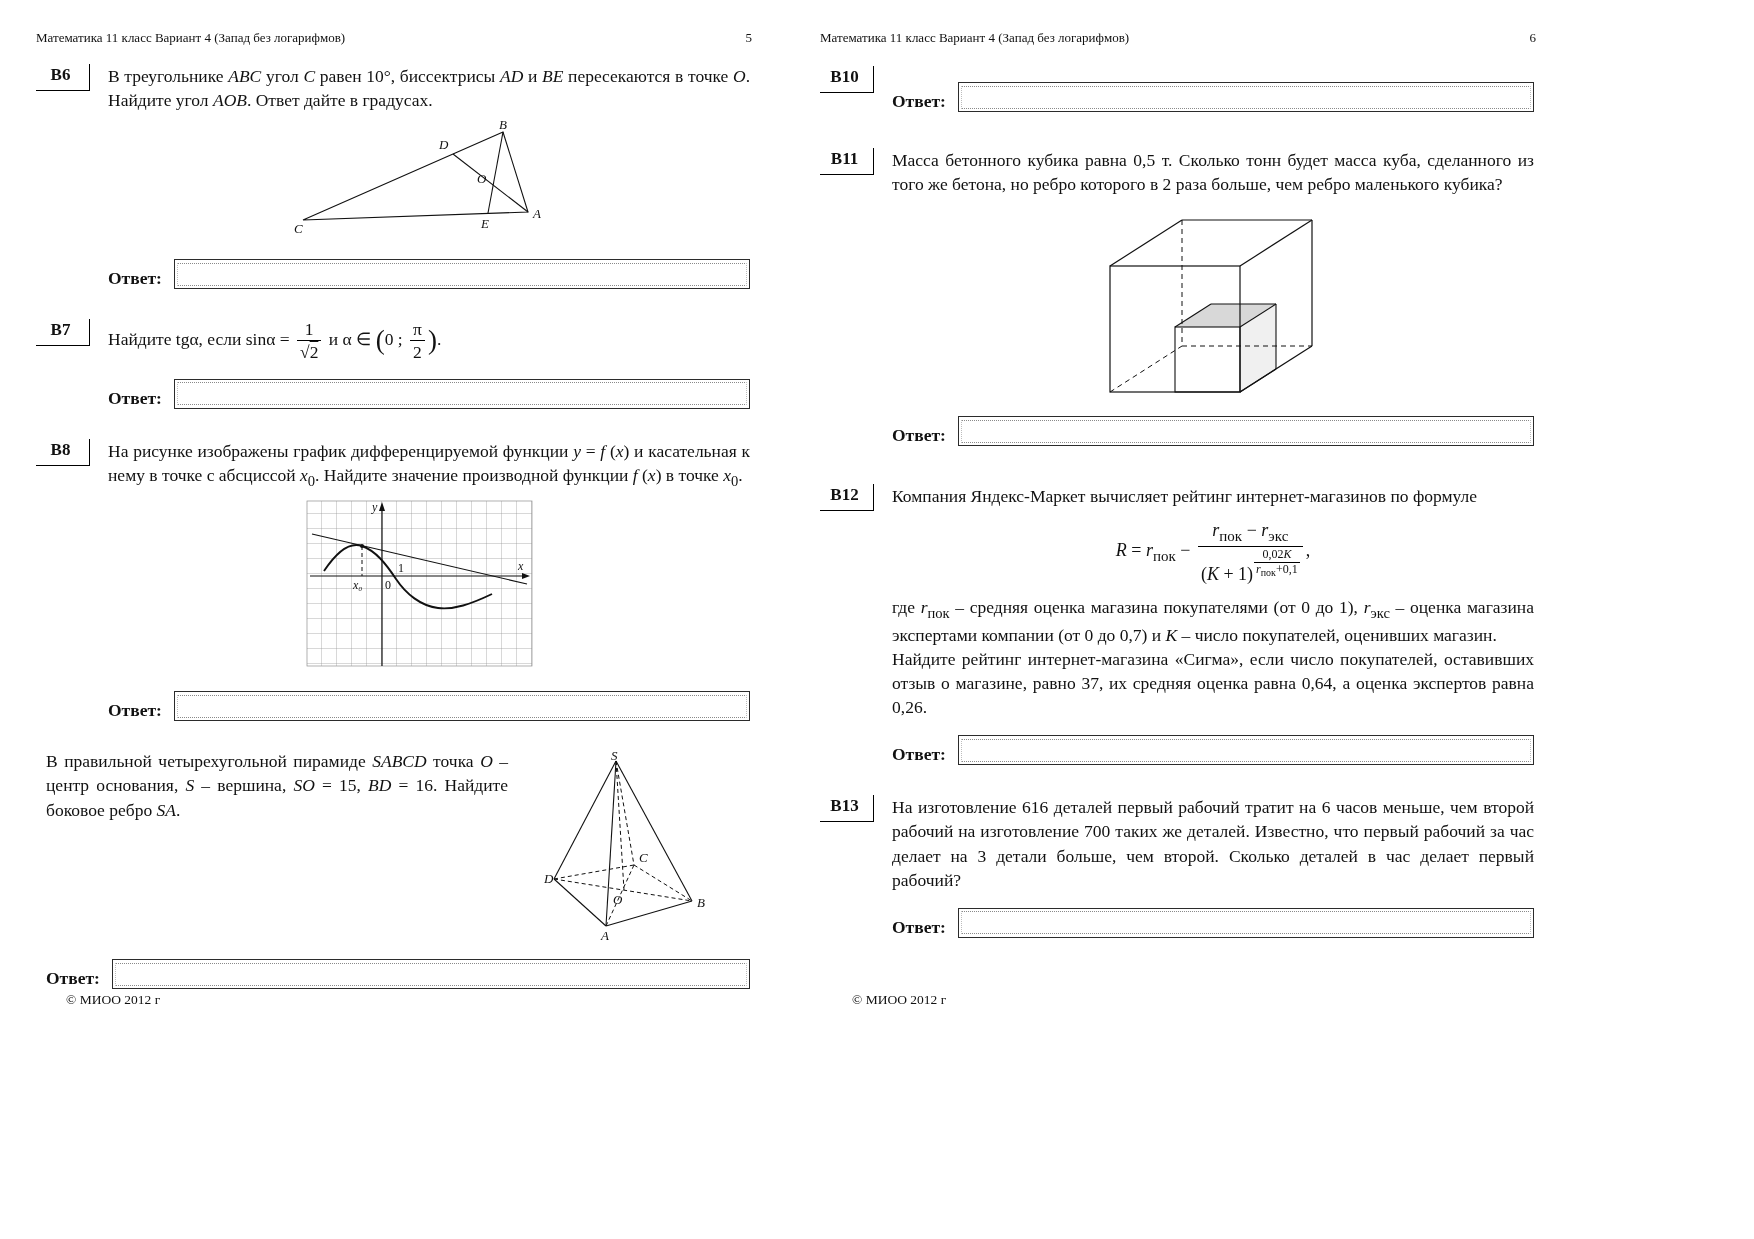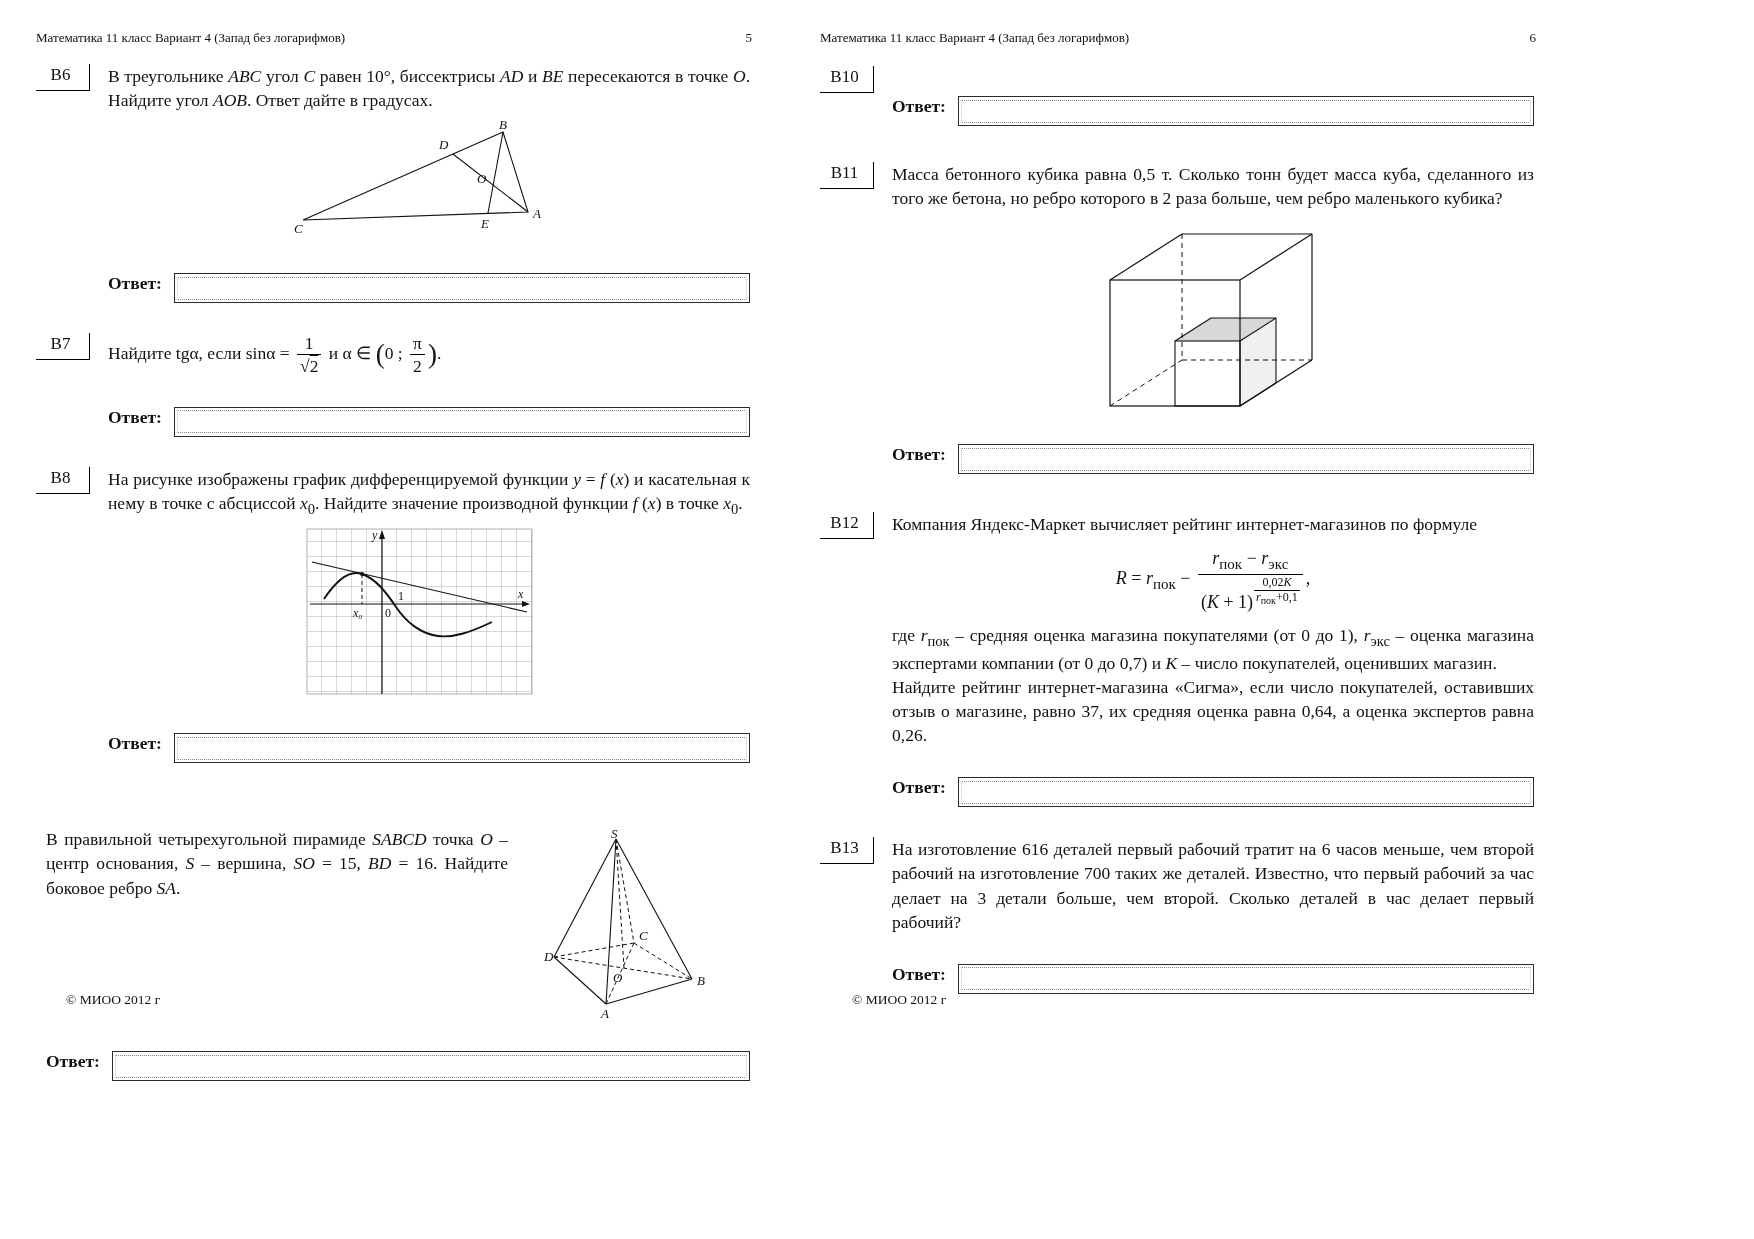--- a/index.html
+++ b/index.html
@@ -19,38 +19,38 @@
 
   .page-header {
     display: flex; justify-content: space-between; align-items: baseline;
     margin-top: 30px; font-size: 13px;
   }
 
   .problem { display: flex; }
   .plabel-col { width: 62px; flex: none; }
   .plabel {
     display: inline-block; width: 54px; text-align: center;
-    font-weight: normal; font-size: 17px;
+    font-weight: bold; font-size: 17px;
     border-right: 1.6px solid #000; border-bottom: 1.6px solid #000;
     padding: 1px 4px 5px 0;
   }
   .pbody { flex: 1; padding-left: 10px; padding-right: 2px; min-width: 0; }
   .ptext { margin: 0; text-align: justify; line-height: 1.38; }
 
-  .answer-row { display: flex; align-items: flex-start; gap: 12px; margin-top: 30px; }
+  .answer-row { display: flex; align-items: flex-end; gap: 12px; margin-top: 16px; }
   .answer-label { font-weight: bold; white-space: nowrap; }
   .answer-box { flex: 1; border: 1.4px solid #2b2b2b; padding: 2.5px; height: 30px; background:#fff; }
   .answer-box-inner { height: 100%; border-top: 1px dotted #8a8a8a; border-bottom: 1px dotted #8a8a8a; border-left:1px dotted #bdbdbd; border-right:1px dotted #bdbdbd; }
 
   .fig-wrap { margin-top: 8px; margin-bottom: 4px; }
   .fig-b6 { margin-left: 185px; }
   .fig-b8 { margin-left: 198px; }
   .fig-center { display: flex; justify-content: center; }
 
-  .b9-row { display: flex; margin-top: 36px; }
+  .b9-row { display: flex; }
   .b9-text { width: 462px; flex: none; }
   .b9-fig { flex: 1; display: flex; justify-content: center; padding-top: 2px; }
 
   
   .frac { display: inline-block; vertical-align: middle; text-align: center; padding: 0 3px; line-height: 1.15; }
   .fnum { display: block; border-bottom: 1.1px solid #000; padding: 0 3px 1px; }
   .fden { display: block; padding: 1px 3px 0; }
   .ol { text-decoration: overline; }
   .bp { font-size: 27px; vertical-align: middle; font-weight: normal; }
   .sfrac { display: inline-block; vertical-align: 7px; text-align: center; font-size: 12px; line-height: 1.1; margin-left: 1px; }

